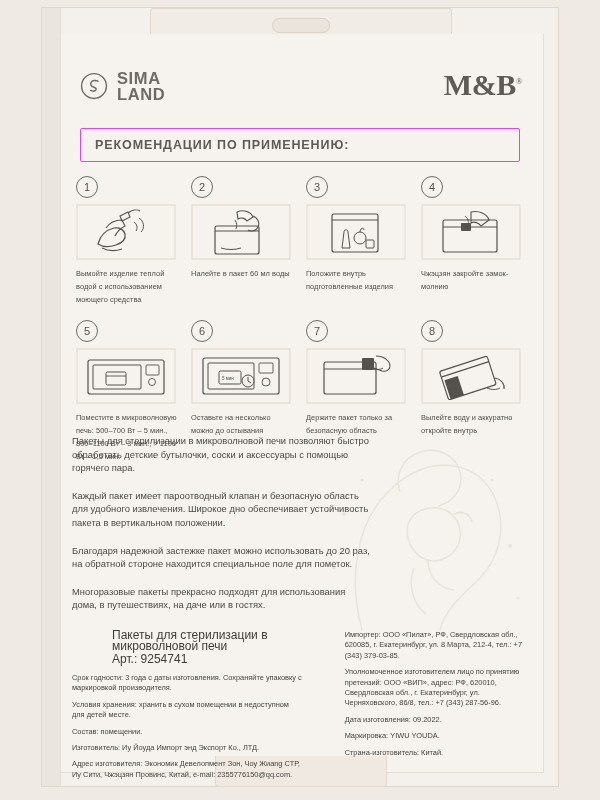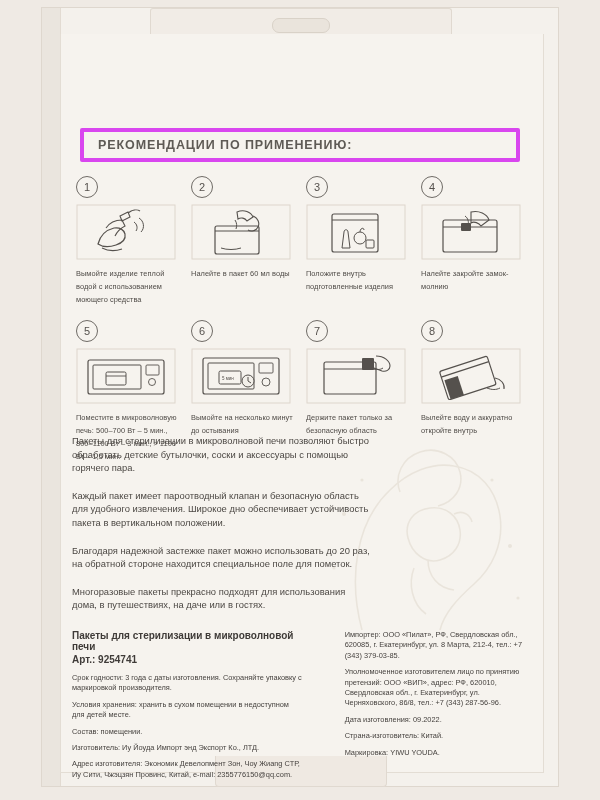--- a/index.html
+++ b/index.html
@@ -122,21 +122,21 @@
     vertical-align: super;
     font-weight: normal;
   }
   
   .rec-header {
     position: absolute;
     left: 80px;
     top: 128px;
     width: 440px;
     height: 34px;
-    border: 4px solid #d946ef;
+    border: 1px solid #d946ef;
     border-radius: 2px;
     display: flex;
     align-items: center;
     padding-left: 14px;
     box-sizing: border-box;
     color: #5e5a55;
     font-size: 12.5px;
     letter-spacing: 0.9px;
     font-weight: bold;
   }
@@ -208,44 +208,58 @@
     position: absolute;
     left: 72px;
     top: 630px;
     width: 452px;
     display: flex;
     gap: 18px;
   }
   .foot-col-left { width: 252px; }
   .foot-col-right { width: 196px; margin-left: 24px; }
   .foot-title {
-    font-size: 10px;
-    font-weight: bold;
+    font-size: 12px;
+    font-weight: normal;
     color: #3f3b38;
     line-height: 11px;
     margin-bottom: 2px;
+    margin-left: 40px;
   }
   .foot-line {
     font-size: 7.4px;
     line-height: 10.4px;
     color: #46423f;
     margin-bottom: 6px;
   }
 </style>
 </head>
 <body>
 
 <div class="page">
   <div class="box"></div>
   <div class="left-edge"></div>
   <div class="flap-top"></div>
   <div class="hang-hole"></div>
   <div class="box-inner"></div>
   <div class="bottom-flap"></div>
 
+  <div class="brand-row">
+    <div class="sima">
+      <svg class="sima-logo" viewBox="0 0 32 32">
+        <circle cx="16" cy="16" r="14.2" fill="none" stroke="#6e6a66" stroke-width="1.6"></circle>
+        <path d="M20.5 10.5c-2.6-1.6-6.4-1-7.8 1.4-1.4 2.5.4 4.5 2.6 5.3 2.2.8 3.6 1.6 3 3.1-.7 1.7-3.6 2.1-6 .8" fill="none" stroke="#6e6a66" stroke-width="1.7" stroke-linecap="round"></path>
+      </svg>
+      <div class="sima-text">
+        <span>SIMA</span>
+        <span>LAND</span>
+      </div>
+    </div>
+    <div class="mb"><span>M&amp;B</span><sup>®</sup></div>
+  </div>
 
   <div class="rec-header">
     <span>РЕКОМЕНДАЦИИ ПО ПРИМЕНЕНИЮ:</span>
   </div>
 
   <div class="steps">
     <div class="steps-row">
 
       <div class="step">
         <div class="step-num">1</div>
@@ -301,21 +315,21 @@
         <div class="step-art">
           <svg width="100" height="56" viewBox="0 0 100 56">
             <rect x="1" y="1" width="98" height="54" fill="none" stroke="#ddd6cc" stroke-width="1"></rect>
             <rect x="22" y="16" width="54" height="32" rx="2" fill="none" stroke="#55514d" stroke-width="1.2"></rect>
             <line x1="22" y1="23" x2="76" y2="23" stroke="#55514d" stroke-width="1.2"></line>
             <rect x="40" y="19" width="10" height="8" rx="1" fill="#55514d"></rect>
             <path d="M50 8 c8 -2 16 2 18 8 l-8 6 c-2 -3 -7 -5 -10 -3z" fill="none" stroke="#55514d" stroke-width="1.1"></path>
             <path d="M44 12 c3 2 4 6 3 9" fill="none" stroke="#55514d" stroke-width="1"></path>
           </svg>
         </div>
-        <div class="step-txt">Налейте закройте замок-молнию</div>
+        <div class="step-txt">Чжэцзян закройте замок-молнию</div>
       </div>
     </div>
 
     <div class="steps-row row2">
 
       <div class="step">
         <div class="step-num">5</div>
         <div class="step-art">
           <svg width="100" height="56" viewBox="0 0 100 56">
             <rect x="1" y="1" width="98" height="54" fill="none" stroke="#ddd6cc" stroke-width="1"></rect>
@@ -338,21 +352,21 @@
             <rect x="12" y="10" width="76" height="36" rx="2" fill="none" stroke="#55514d" stroke-width="1.2"></rect>
             <rect x="17" y="15" width="46" height="26" rx="1" fill="none" stroke="#55514d" stroke-width="1"></rect>
             <rect x="68" y="15" width="14" height="10" rx="1" fill="none" stroke="#55514d" stroke-width="0.9"></rect>
             <circle cx="75" cy="34" r="4" fill="none" stroke="#55514d" stroke-width="0.9"></circle>
             <rect x="28" y="23" width="22" height="13" rx="1.5" fill="none" stroke="#55514d" stroke-width="1"></rect>
             <text x="31" y="32" font-family="Liberation Sans, sans-serif" font-size="4.5" fill="#55514d">5 мин</text>
             <circle cx="57" cy="33" r="6" fill="#f2efe9" stroke="#55514d" stroke-width="1"></circle>
             <path d="M57 29 v4 l3 2" fill="none" stroke="#55514d" stroke-width="1"></path>
           </svg>
         </div>
-        <div class="step-txt">Вымойте на несколько минут до остывания</div>
+        <div class="step-txt">Оставьте на несколько можно до остывания</div>
       </div>
 
       <div class="step">
         <div class="step-num">7</div>
         <div class="step-art">
           <svg width="100" height="56" viewBox="0 0 100 56">
             <rect x="1" y="1" width="98" height="54" fill="none" stroke="#ddd6cc" stroke-width="1"></rect>
             <rect x="18" y="14" width="52" height="32" rx="2" fill="none" stroke="#55514d" stroke-width="1.2"></rect>
             <line x1="18" y1="21" x2="70" y2="21" stroke="#55514d" stroke-width="1.2"></line>
             <rect x="56" y="10" width="12" height="12" rx="1" fill="#55514d"></rect>
@@ -417,17 +431,17 @@
       <div class="foot-line">Срок годности: 3 года с даты изготовления. Сохраняйте упаковку с маркировкой производителя.</div>
       <div class="foot-line">Условия хранения: хранить в сухом помещении в недоступном для детей месте.</div>
       <div class="foot-line">Состав: помещении.</div>
       <div class="foot-line">Изготовитель: Иу Йоуда Импорт энд Экспорт Ко., ЛТД.</div>
       <div class="foot-line">Адрес изготовителя: Экономик Девелопмент Зон, Чоу Жиang СТР, Иу Сити, Чжэцзян Провинс, Китай, e-mail: 2355776150@qq.com.</div>
     </div>
     <div class="foot-col-right">
       <div class="foot-line">Импортер: ООО «Пилат», РФ, Свердловская обл., 620085, г. Екатеринбург, ул. 8 Марта, 212-4, тел.: +7 (343) 379-03-85.</div>
       <div class="foot-line">Уполномоченное изготовителем лицо по принятию претензий: ООО «ВИП», адрес: РФ, 620010, Свердловская обл., г. Екатеринбург, ул. Черняховского, 86/8, тел.: +7 (343) 287-56-96.</div>
       <div class="foot-line">Дата изготовления: 09.2022.</div>
+      <div class="foot-line">Маркировка: YIWU YOUDA.</div>
       <div class="foot-line">Страна-изготовитель: Китай.</div>
-      <div class="foot-line">Маркировка: YIWU YOUDA.</div>
     </div>
   </div>
 </div>
 
 </body></html>

